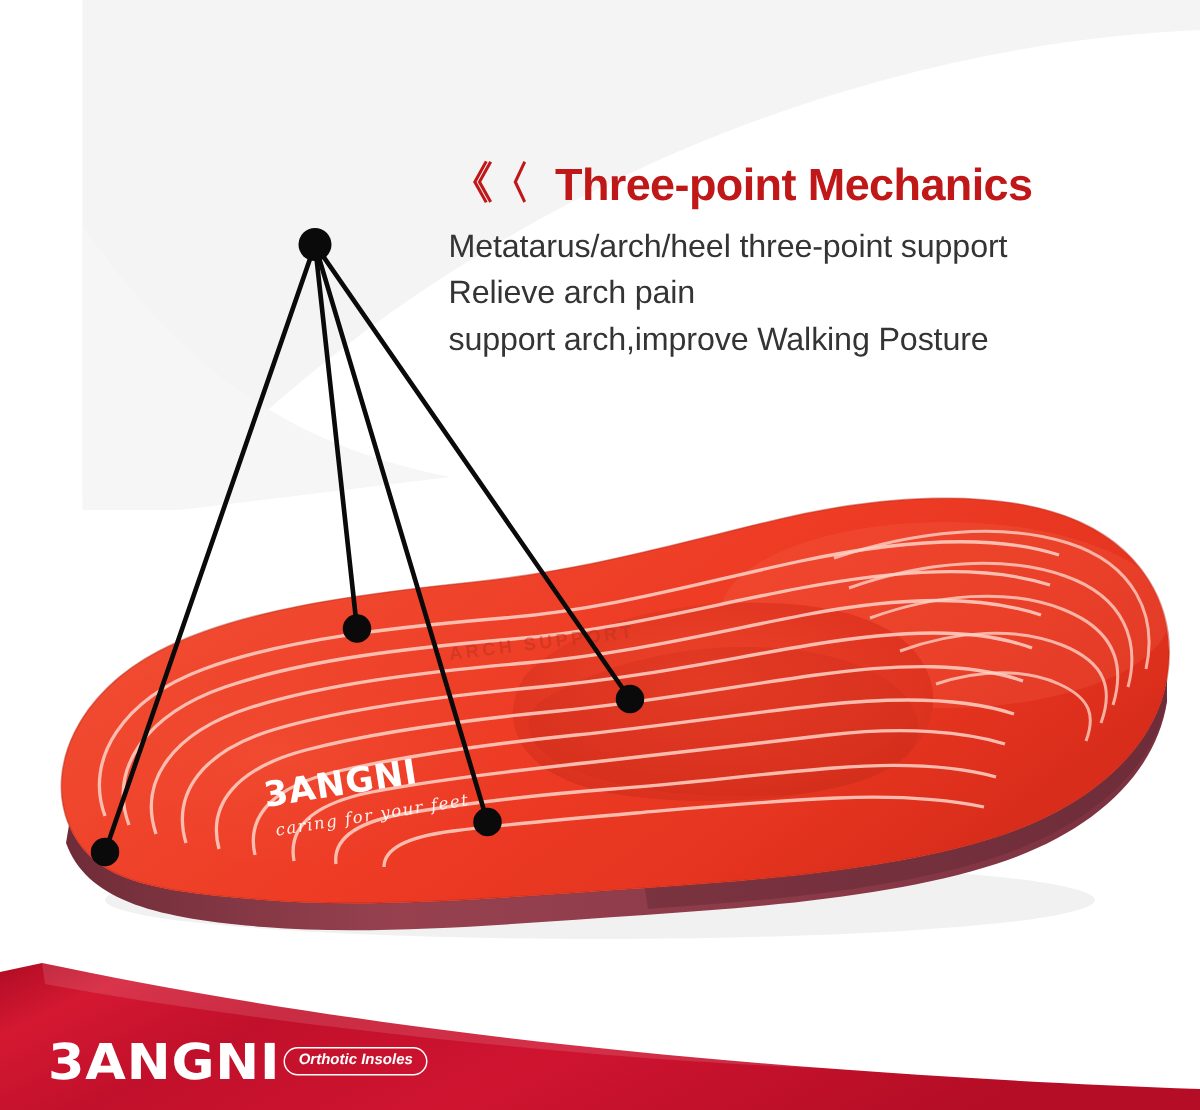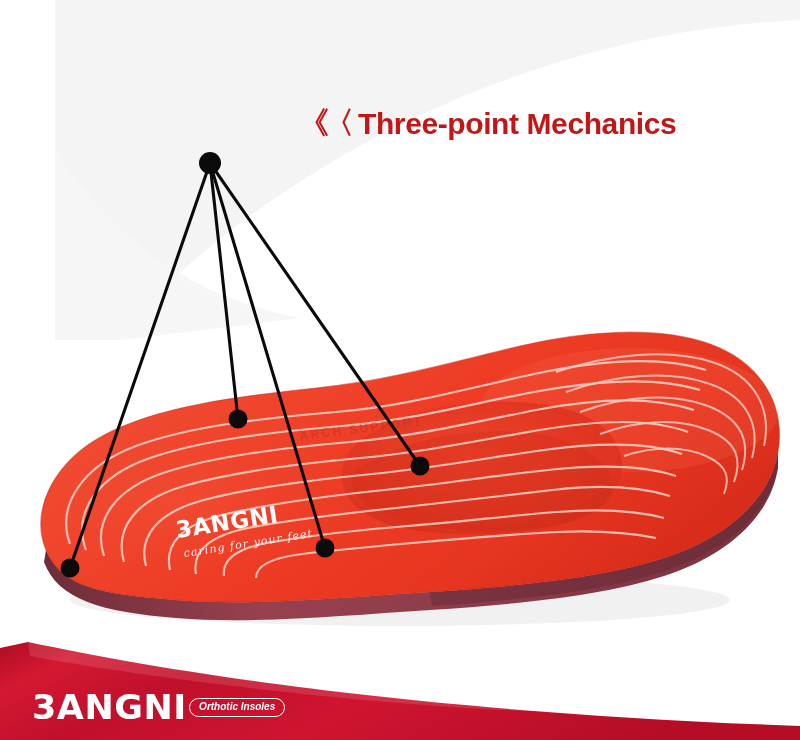--- a/index.html
+++ b/index.html
@@ -46,20 +46,21 @@
     color: #c01818;
     transform: translateY(-1px);
   }
   .headline-text {
     font-size: 30px;
     font-weight: bold;
     line-height: 1.05;
     color: #c01818;
     letter-spacing: -0.4px;
     white-space: nowrap;
+    margin-left: 12px;
   }
   .body-lines {
     margin-top: 9px;
   }
   .body-line {
     font-size: 21.5px;
     line-height: 31px;
     color: #343434;
     white-space: nowrap;
     letter-spacing: -0.1px;
@@ -129,20 +130,25 @@
 
   <svg class="bg-layer" viewBox="0 0 800 740" preserveAspectRatio="none">
     <path d="M 55,0 L 800,0 L 800,20 C 560,30 300,140 120,330 L 55,330 Z" fill="#f4f4f4"></path>
     <path d="M 55,150 C 130,260 210,300 300,318 L 120,340 L 55,340 Z" fill="#f6f6f6"></path>
   </svg>
 
   <div class="headline-block">
     <div class="headline-row">
       <span class="chevrons">《〈</span>
       <span class="headline-text">Three-point Mechanics</span>
+    </div>
+    <div class="body-lines">
+      <div class="body-line">Metatarus/arch/heel three-point support</div>
+      <div class="body-line">Relieve arch pain</div>
+      <div class="body-line">support arch,improve Walking Posture</div>
     </div>
   </div>
 
   <svg class="product-stage" viewBox="0 0 800 360" preserveAspectRatio="none">
     <defs>
       <linearGradient id="gradTop" x1="0" y1="0" x2="1" y2="0.5">
         <stop offset="0%" stop-color="#e8351f"></stop>
         <stop offset="22%" stop-color="#f04a30"></stop>
         <stop offset="55%" stop-color="#ee3c25"></stop>
         <stop offset="82%" stop-color="#e63520"></stop>

